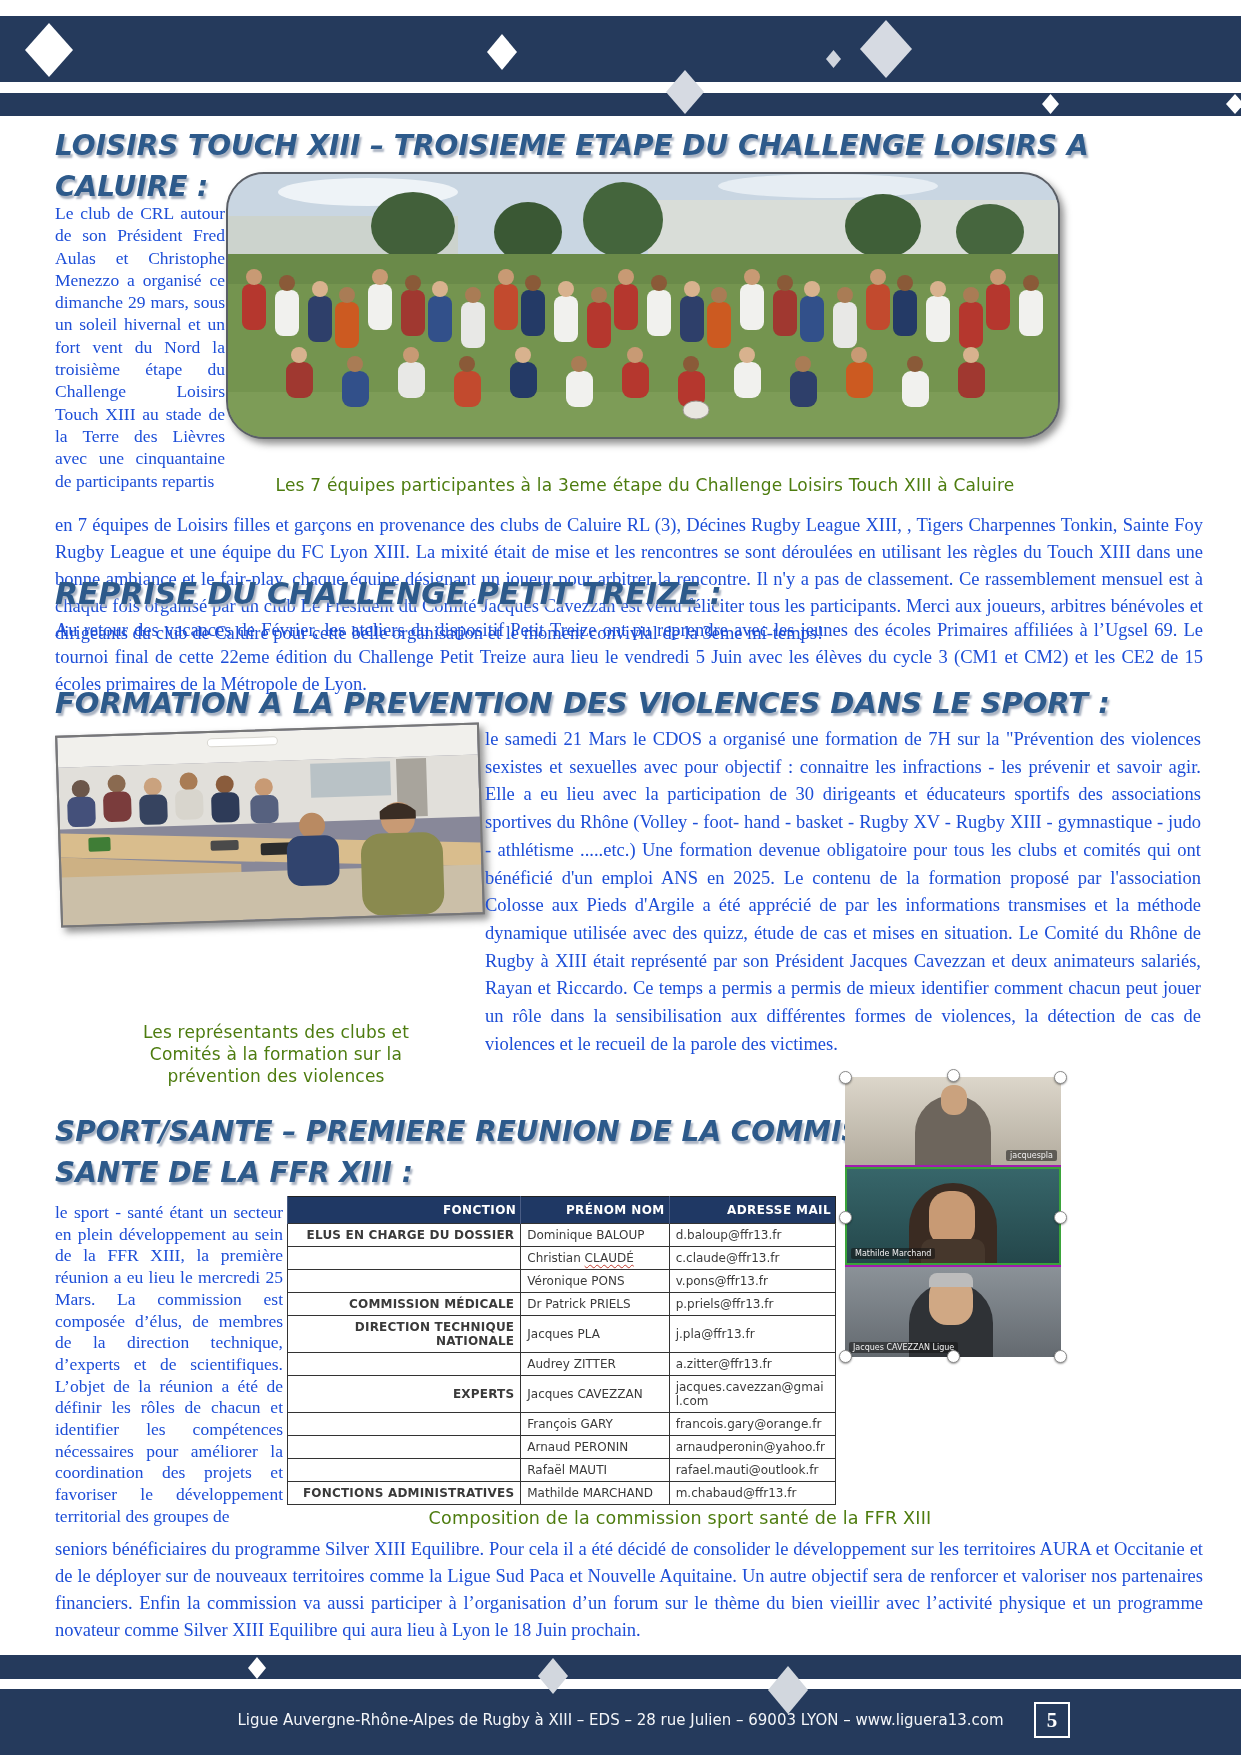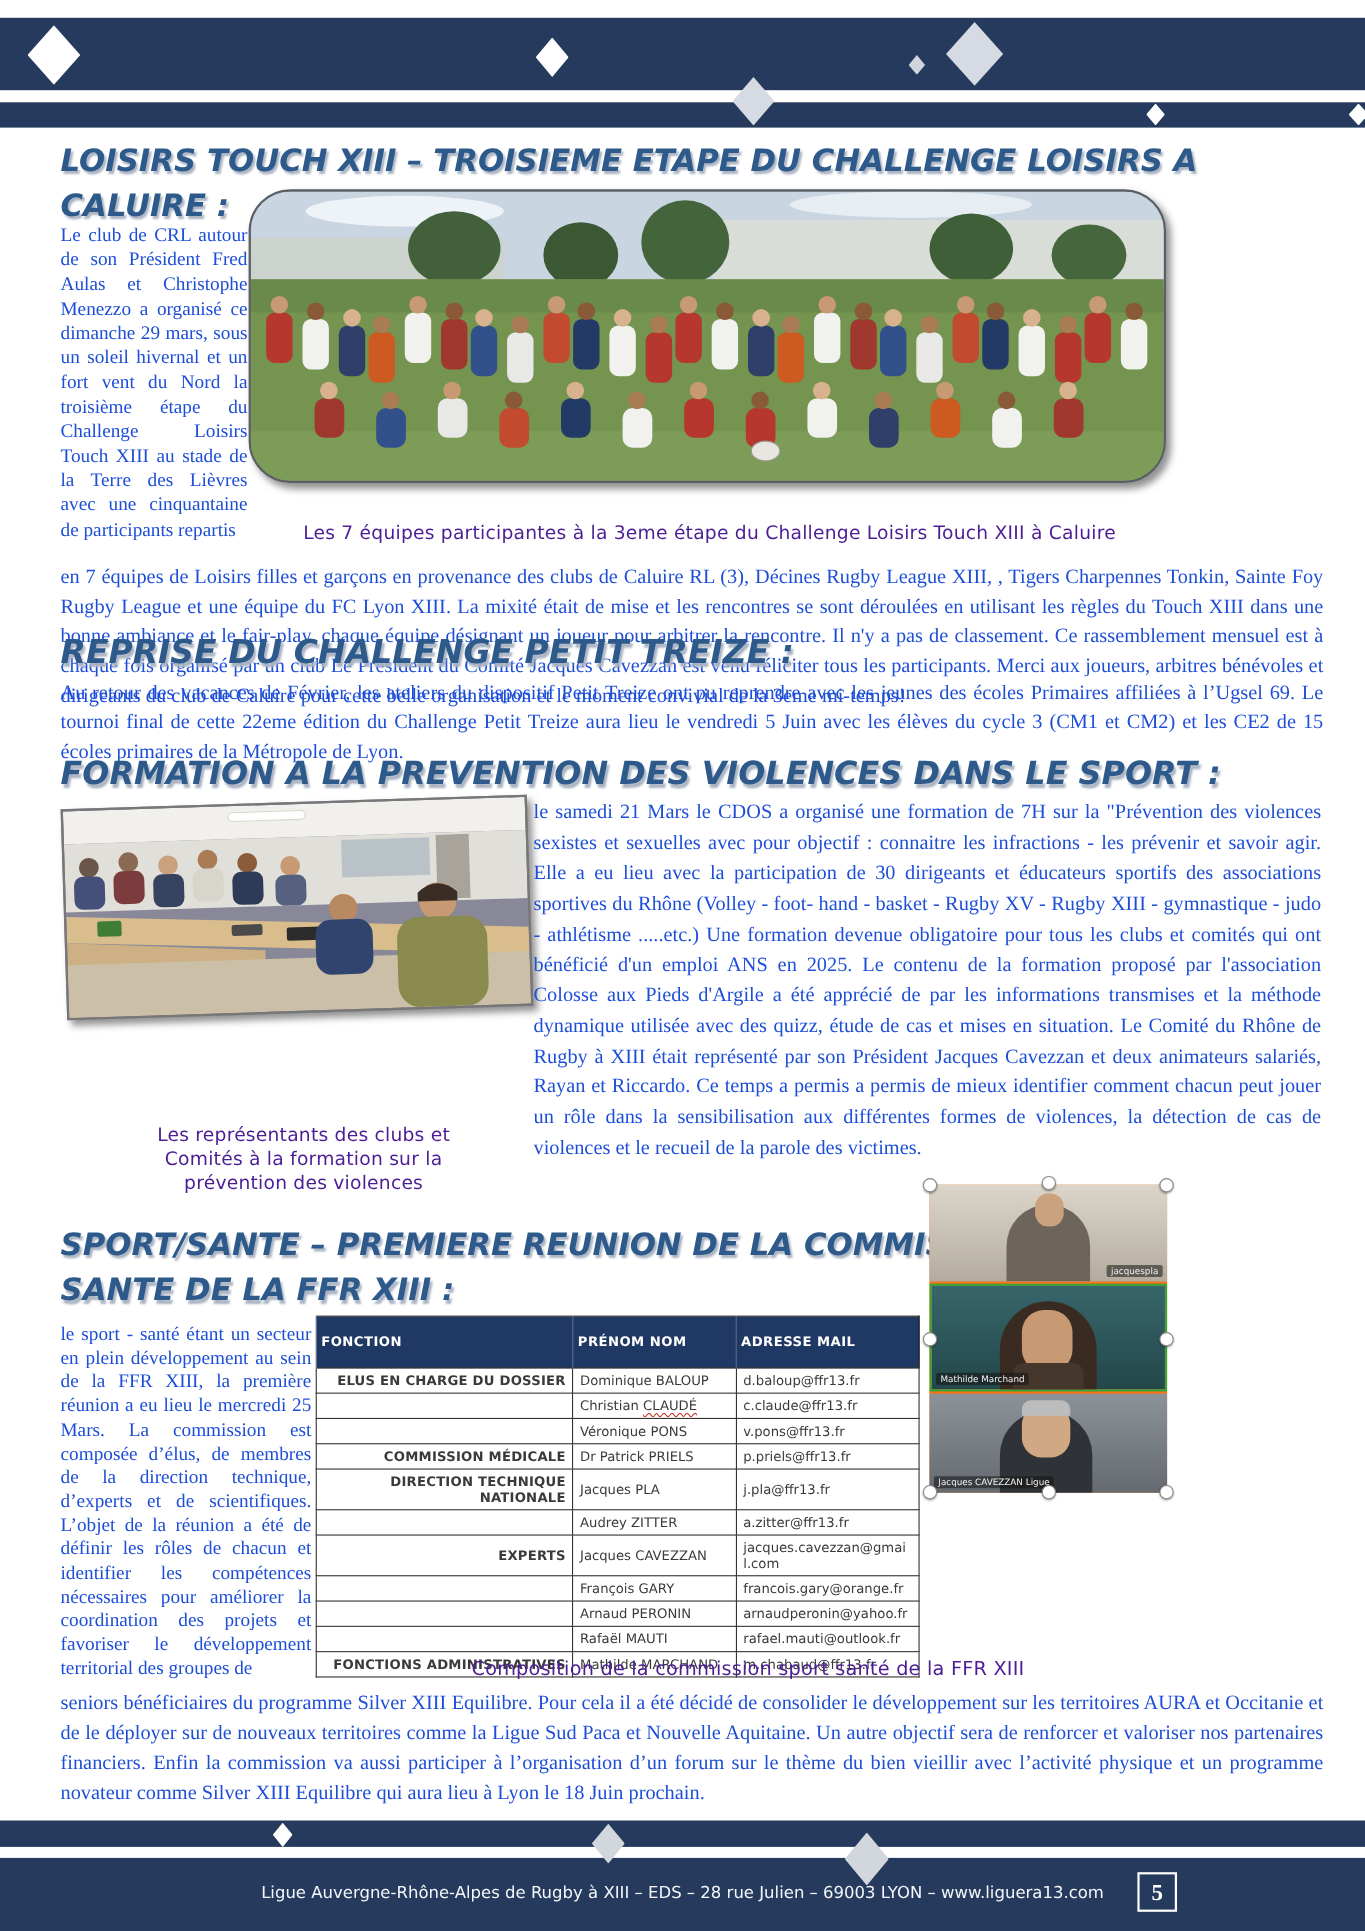--- a/index.html
+++ b/index.html
@@ -3,35 +3,35 @@
 <meta charset="utf-8">
 <style>
   html,body{margin:0;padding:0;background:#ffffff;}
   .page{position:relative;width:1241px;height:1755px;background:#ffffff;overflow:hidden;
         font-family:"Liberation Serif", serif;color:#111;margin-top:16px;}
   .band{position:absolute;left:0;width:1241px;background:#253a5c;}
   .dia{position:absolute;clip-path:polygon(50% 0,100% 50%,50% 100%,0 50%);z-index:3;}
   .heading{position:absolute;font-family:"DejaVu Sans", sans-serif;font-weight:bold;font-style:italic;
            color:#2d5a8b;text-shadow:2px 3px 2px #aab3c2;line-height:1.45;}
   .bodytext{position:absolute;font-family:"Liberation Serif", serif;color:#1d4ed8;text-align:justify;}
-  .caption{position:absolute;font-family:"DejaVu Sans", sans-serif;color:#4c1d95;text-align:center;letter-spacing:.2px;}
+  .caption{position:absolute;font-family:"DejaVu Sans", sans-serif;color:#4d7c0f;text-align:center;letter-spacing:.2px;}
   .photo{position:absolute;border:2px solid #5a5f66;box-shadow:4px 5px 7px rgba(40,40,40,.5);overflow:hidden;background:#889;}
   .photo svg{display:block;}
   
   .tablewrap{position:absolute;left:287px;top:1180px;width:549px;font-family:"DejaVu Sans", sans-serif;}
   table.commission{border-collapse:collapse;width:100%;border:1px solid #222;}
   table.commission th{background:#1f3864;color:#fff;font-size:12px;letter-spacing:.4px;
-      padding:16px 4px;border-left:1px solid #4a5d85;text-align:left;font-weight:bold;}
+      padding:6px 4px;border-left:1px solid #4a5d85;text-align:right;font-weight:bold;}
   table.commission td{border:1px solid #333;font-size:12px;padding:4px 6px;vertical-align:middle;color:#3a3a3a;}
   td.fn{text-align:right;font-weight:bold;color:#1c1c1c;width:224px;letter-spacing:.2px;}
   td.nm{width:138px;font-size:12.5px;}
   td.em{width:157px;word-break:break-all;}
   .wavy{text-decoration:underline wavy #c0392b 1px;text-underline-offset:2px;}
   
-  .video{position:absolute;left:845px;top:1061px;width:216px;height:280px;background:#f97316;z-index:2;}
+  .video{position:absolute;left:845px;top:1061px;width:216px;height:280px;background:#a21caf;z-index:2;}
   .vframe{position:absolute;left:0;width:216px;overflow:hidden;}
   .vlabel{position:absolute;font-family:"DejaVu Sans", sans-serif;font-size:8px;color:#f0f0f0;
           background:rgba(20,20,20,.55);padding:1px 4px;border-radius:2px;}
   .handle{position:absolute;width:11px;height:11px;border-radius:50%;background:#fff;border:1px solid #8a8a8a;
           box-shadow:0 1px 2px rgba(0,0,0,.4);z-index:6;}
   
   .footer-text{position:absolute;left:0;top:1695px;width:1241px;text-align:center;color:#f4f6f9;
                font-family:"DejaVu Sans", sans-serif;font-size:15px;z-index:4;}
   .pagebox{position:absolute;left:1034px;top:1686px;width:36px;height:36px;border:2px solid #ffffff;
            box-sizing:border-box;color:#ffffff;font-family:"Liberation Serif", serif;font-weight:bold;

